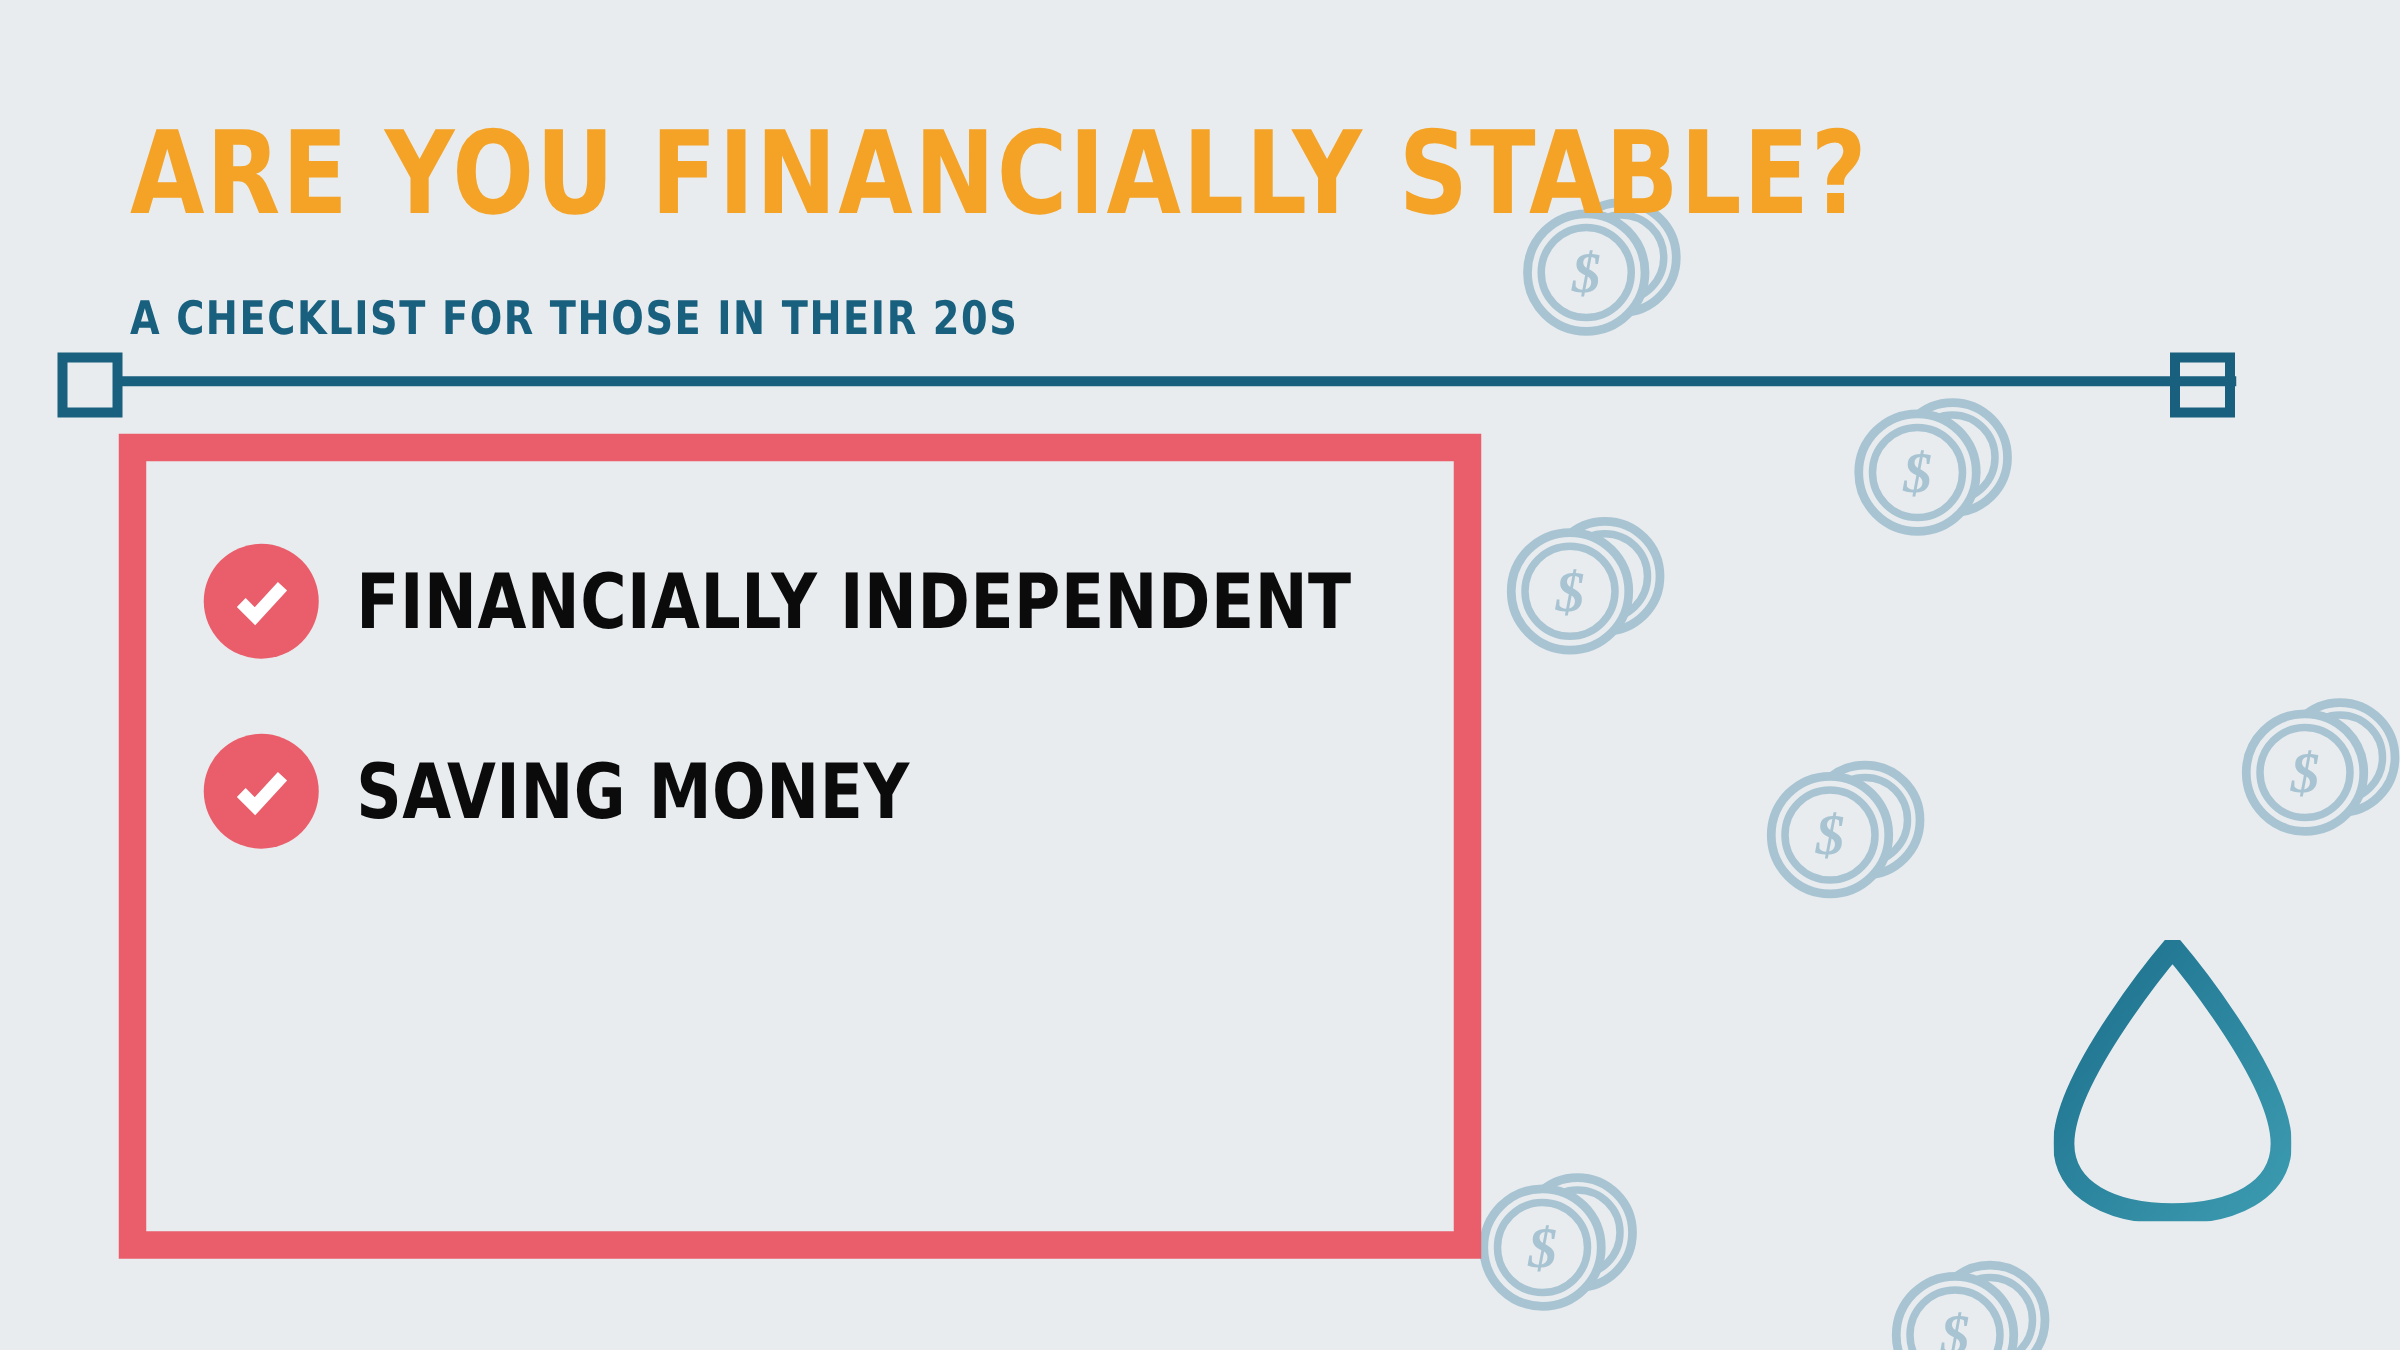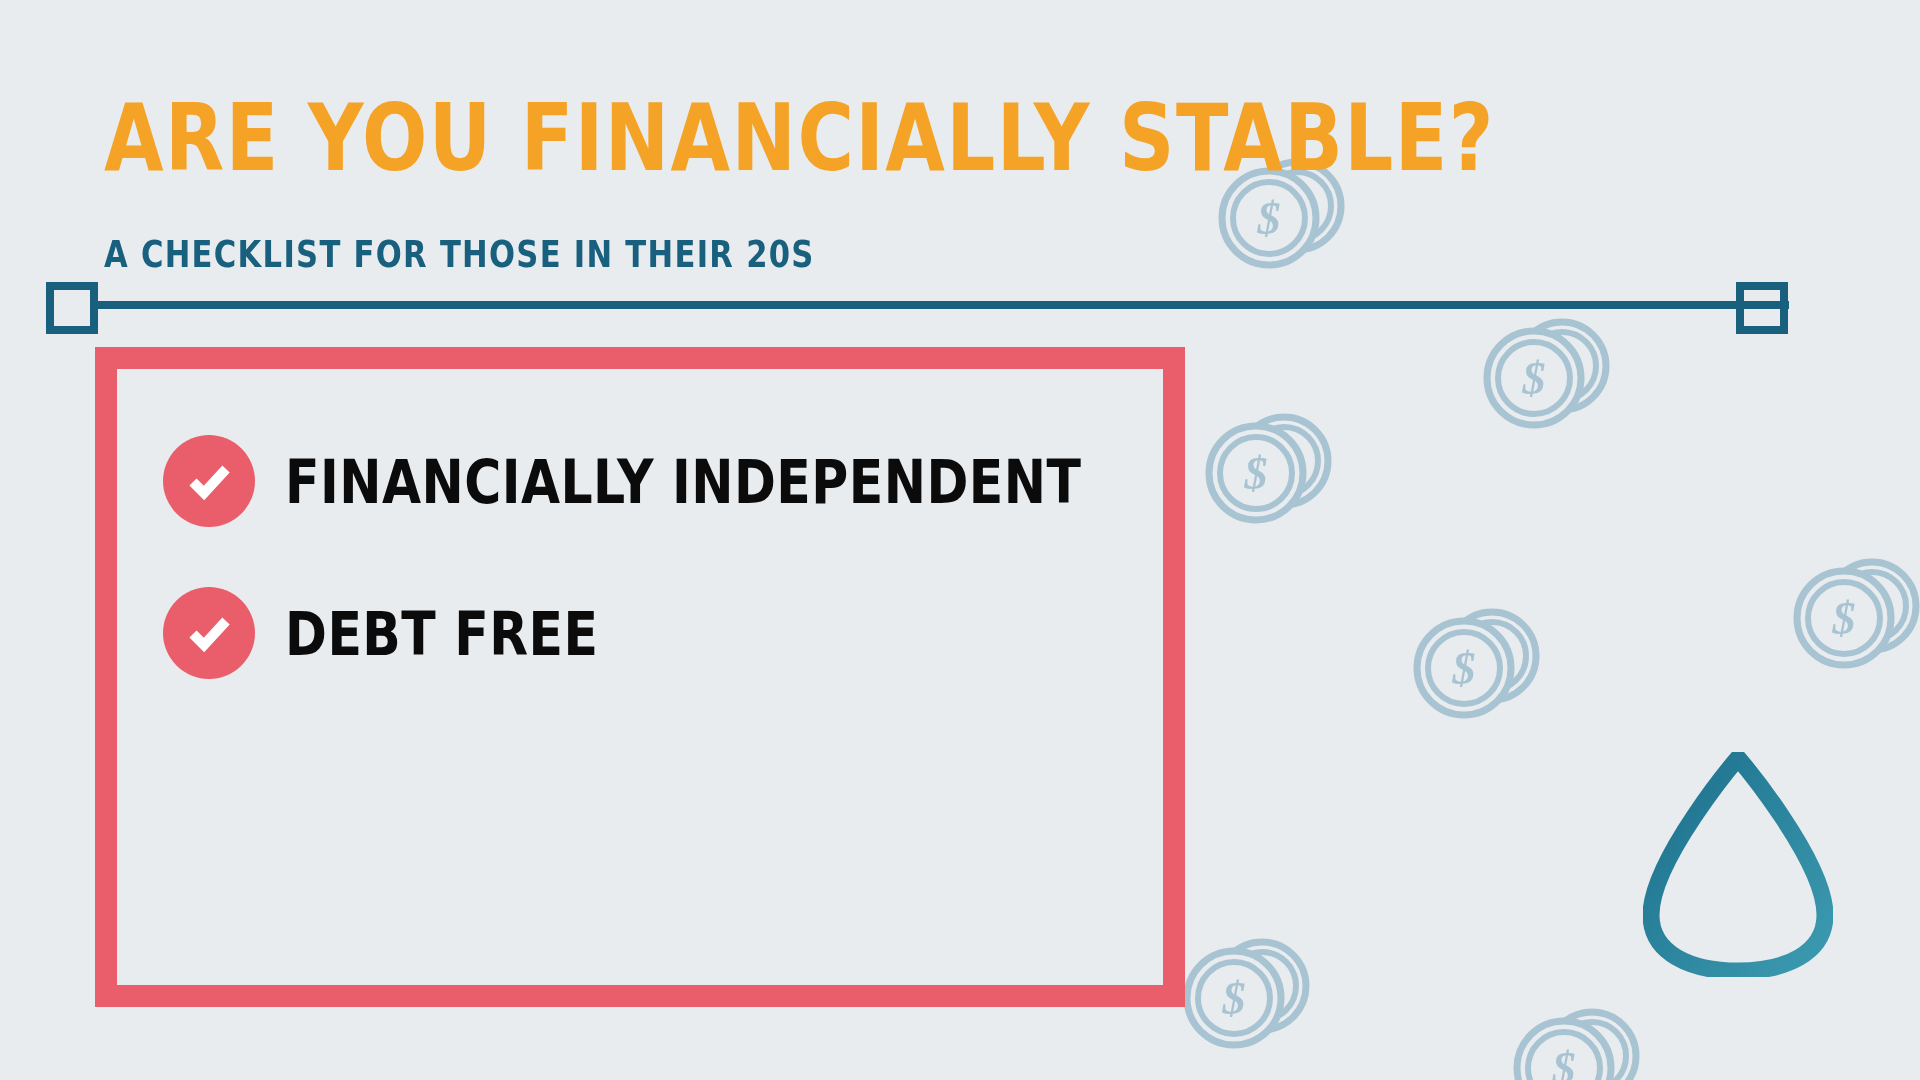--- a/index.html
+++ b/index.html
@@ -226,30 +226,30 @@
 
     <div class="check-item">
       <span class="check-badge">
         <svg width="52" height="52" viewBox="0 0 52 52" xmlns="http://www.w3.org/2000/svg">
           <path d="M10 27 L21 38 L43 14" fill="none" stroke="#ffffff" stroke-width="10" stroke-linecap="butt" stroke-linejoin="miter"></path>
         </svg>
       </span>
       <span class="check-label">FINANCIALLY INDEPENDENT</span>
     </div>
 
-
-
     <div class="check-item">
       <span class="check-badge">
         <svg width="52" height="52" viewBox="0 0 52 52" xmlns="http://www.w3.org/2000/svg">
           <path d="M10 27 L21 38 L43 14" fill="none" stroke="#ffffff" stroke-width="10" stroke-linecap="butt" stroke-linejoin="miter"></path>
         </svg>
       </span>
-      <span class="check-label">DEBT FREE</span>
+      <span class="check-label">SAVING MONEY</span>
     </div>
+
+
 
   </div>
 
   <svg id="brand-mark" viewBox="0 0 190 225" width="190" height="225" xmlns="http://www.w3.org/2000/svg">
     <path d="M95 6
              C 95 6, 8 108, 8 163
              C 8 201, 47 219, 95 219
              C 143 219, 182 201, 182 163
              C 182 108, 95 6, 95 6 Z" fill="none" stroke="url(#brandGrad)" stroke-width="17" stroke-linejoin="round"></path>
     <line x1="95" y1="14" x2="95" y2="219" stroke="url(#brandGrad)" stroke-width="17"></line>

